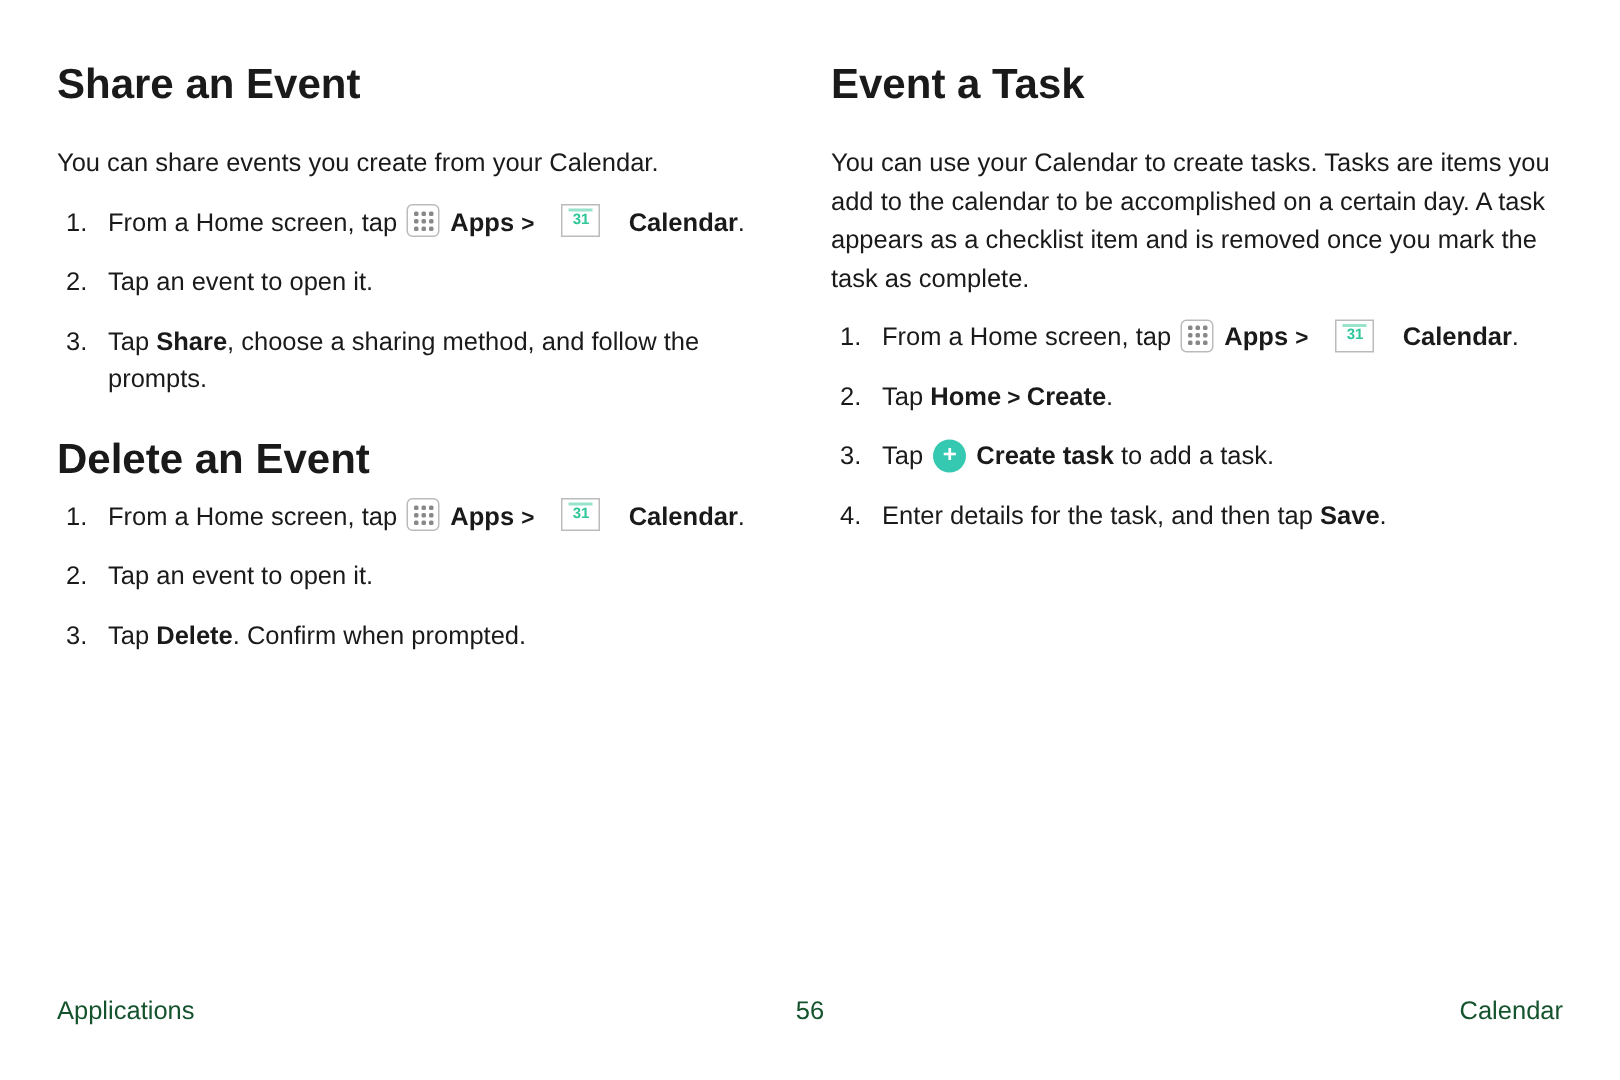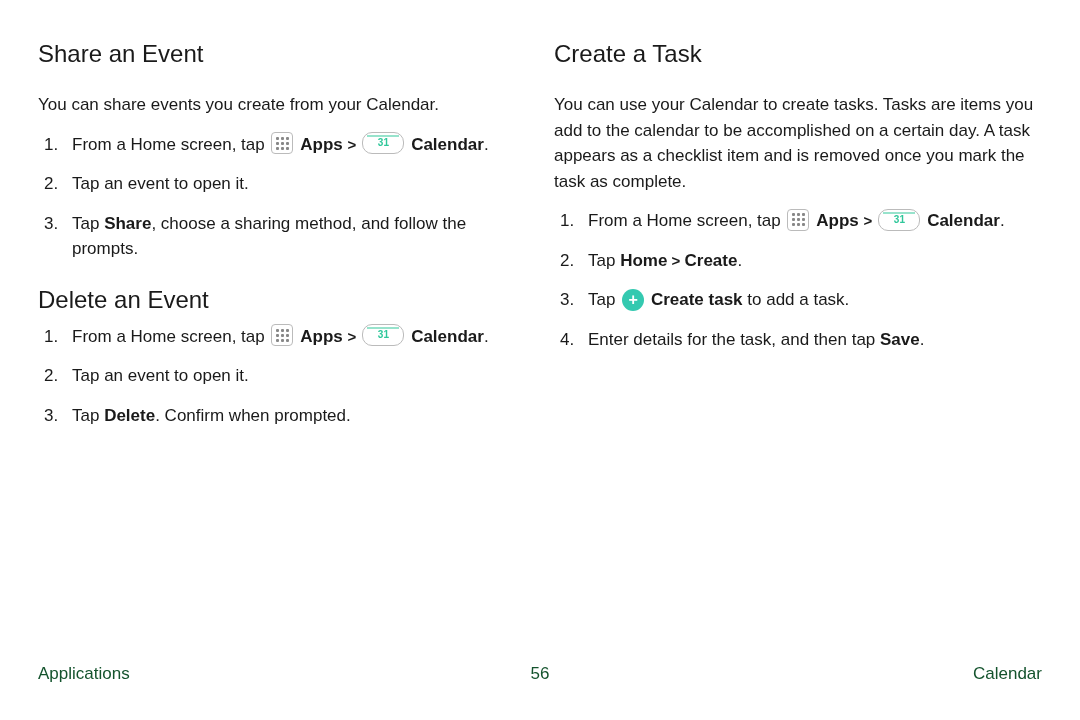--- a/index.html
+++ b/index.html
@@ -14,22 +14,22 @@
   }
   .columns {
     display: flex;
     gap: 28px;
   }
   .col {
     flex: 1;
     min-width: 0;
   }
   h2 {
-    font-size: 24px;
-    font-weight: 400;
+    font-size: 28px;
+    font-weight: 700;
     margin-bottom: 10px;
     margin-top: 4px;
   }
   .col p.intro {
     font-size: 17px;
     line-height: 1.5;
     margin-bottom: 14px;
     margin-top: 24px;
   }
   ol {
@@ -70,27 +70,27 @@
     grid-template-columns: repeat(3, 3px);
     grid-template-rows: repeat(3, 3px);
     gap: 2px;
   }
   .apps-grid span {
     width: 3px; height: 3px; background: #888; border-radius: 1px;
   }
   .cal-icon {
     display: inline-flex;
     vertical-align: middle;
-    width: 42px;
+    width: 26px;
     height: 22px;
     border: 1px solid #bbb;
-    border-radius: 10px;
+    border-radius: 0;
     align-items: center;
     justify-content: center;
-    margin: 0 2px;
+    margin: 0 14px;
     position: relative;
     top: -2px;
     font-size: 10px;
     font-weight: 700;
     color: #2fc79a;
     line-height: 1;
   }
   .cal-icon::before {
     content: "";
     position: absolute;
@@ -198,21 +198,21 @@
           <span>Tap </span><span class="b">Delete</span><span>. Confirm when prompted.</span>
         </li>
       </ol>
     </div>
 
   </div>
 
   <div class="col">
 
     <div class="section-block">
-      <h2>Create a Task</h2>
+      <h2>Event a Task</h2>
       <p class="intro">You can use your Calendar to create tasks. Tasks are items you add to the calendar to be accomplished on a certain day. A task appears as a checklist item and is removed once you mark the task as complete.</p>
       <ol>
         <li>
           <span>From a Home screen, tap</span>
           <span class="icon">
               <span class="apps-grid">
                 <span></span>
                 <span></span>
                 <span></span>
                 <span></span>

